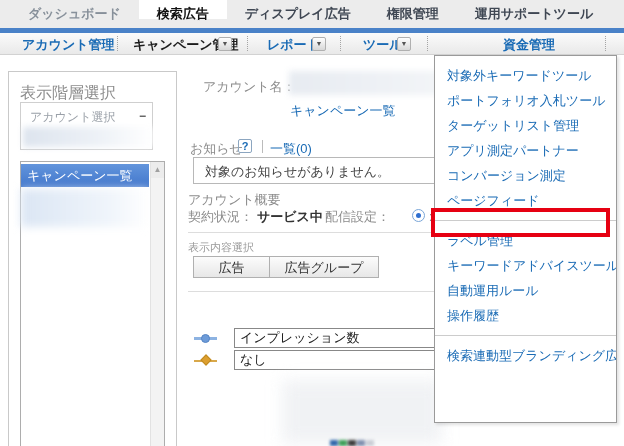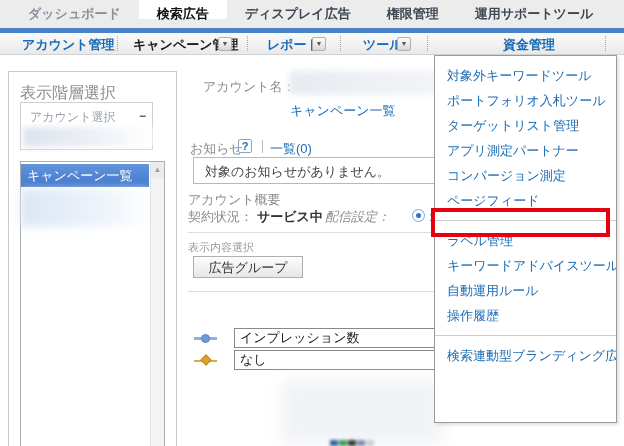--- a/index.html
+++ b/index.html
@@ -127,27 +127,28 @@
 <span class="help-icon">?</span>
 <span class="v-sep"></span>
 <span class="lnk" style="left:270px; top:140px;">一覧(0)</span>
 <div class="notice-box">
   <span>対象のお知らせがありません。</span>
 </div>
 
 <span class="lbl" style="left:188px; top:191px;">アカウント概要</span>
 <span class="lbl" style="left:188px; top:208px;">契約状況：</span>
 <span class="bold-val" style="left:257px; top:208px;text-align:center;">サービス中</span>
-<span class="lbl" style="left:325px; top:208px;font-style:italic;">配信設定：</span>
+<span class="lbl" style="left:325px; top:208px;">配信設定：</span>
 <span class="radio"></span>
 <span class="lbl" style="left:429px; top:208px; color:#444;">オン</span>
 
 <div class="hr" style="top:232px;"></div>
 <span class="lbl" style="left:188px; top:240px; font-size:11px; color:#999;">表示内容選択</span>
 <div class="dtabs">
+  <div class="dtab" style="width:77px;">広告</div>
   <div class="dtab" style="width:110px;">広告グループ</div>
 </div>
 <div class="hr" style="top:291px;"></div>
 
 <span class="marker" style="left:194px; top:330px;">
   <i class="line" style="background:#8db3e2;"></i>
   <i class="dot" style="background:#6d9bd8; border:1px solid #5584c4;"></i>
 </span>
 <div class="sel-box" style="top:328px;">インプレッション数</div>
 <span class="marker" style="left:194px; top:352px;">

